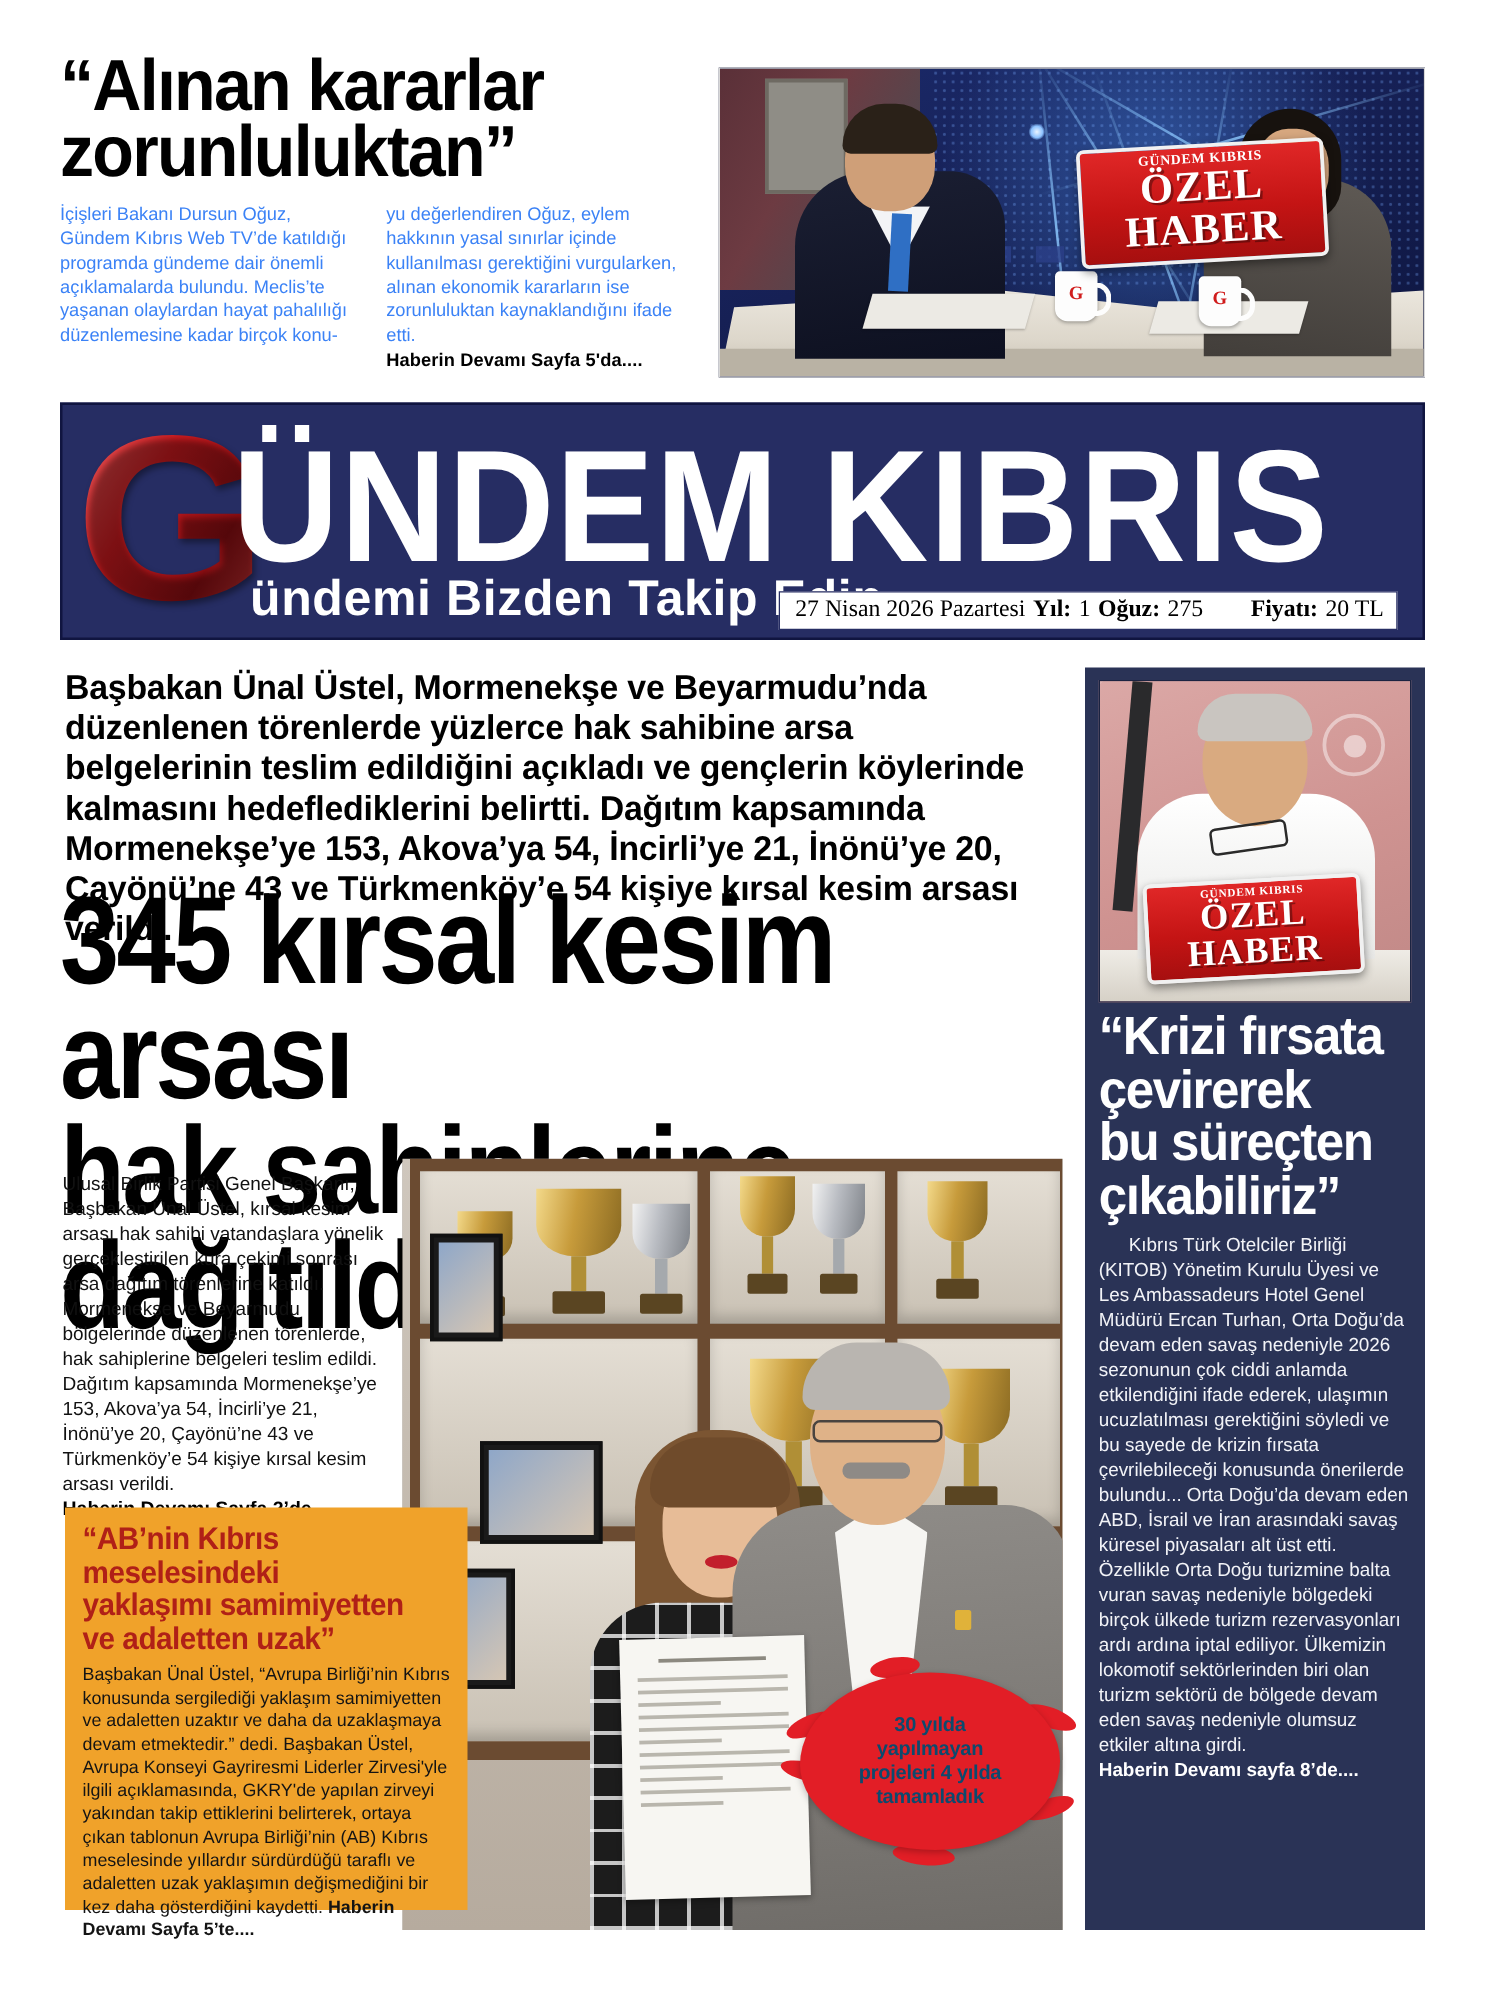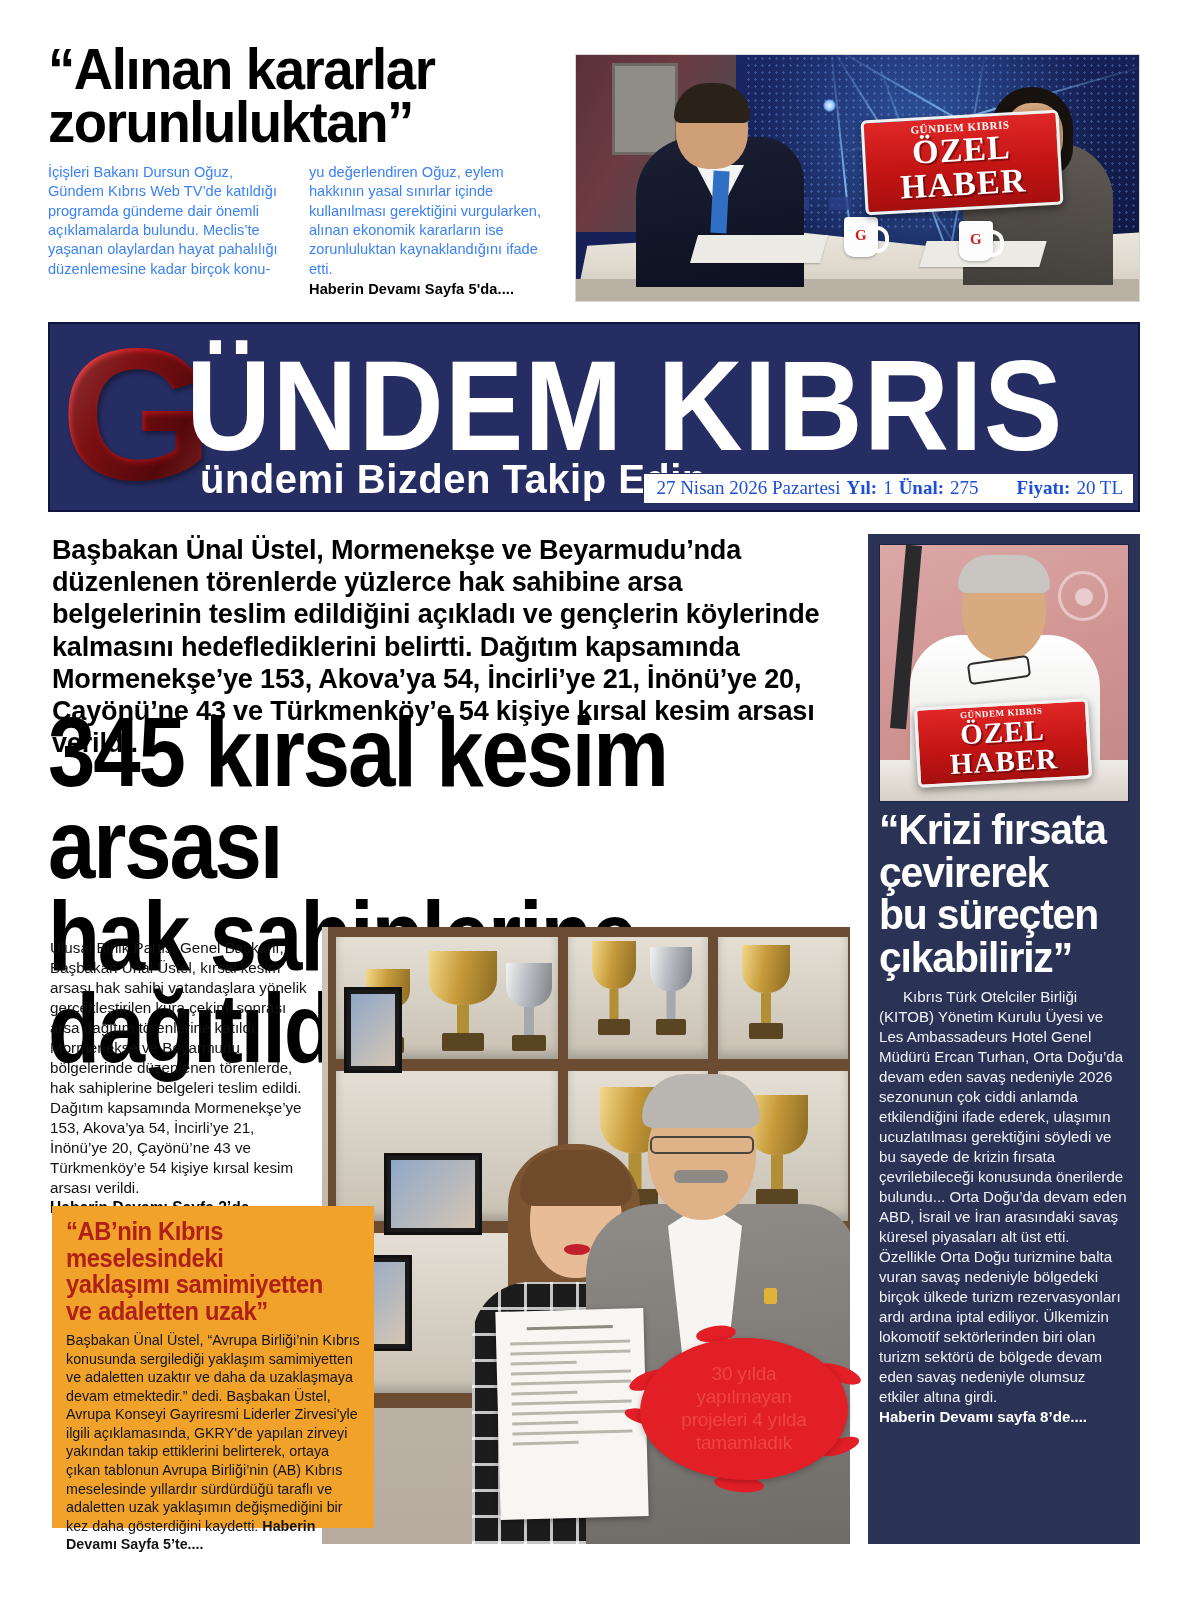--- a/index.html
+++ b/index.html
@@ -173,22 +173,22 @@
     transform: scaleY(1.08);
     transform-origin: left top;
   }
   .mast-slogan {
     position: absolute; left: 150px; bottom: 8px;
     color: #ffffff; font-weight: 700; font-size: 40px;
     letter-spacing: 0.5px;
     font-family: "Liberation Sans", sans-serif;
   }
   .mast-info {
-    position: absolute; right: 4px; bottom: 6px;
-    background: #ffffff; color: #1d4ed8;
+    position: absolute; right: 20px; bottom: 6px;
+    background: #ffffff; color: #000000;
     padding: 3px 10px 4px 12px;
     font-family: "Liberation Serif", serif;
     font-size: 19px;
     display: flex; align-items: baseline; gap: 6px;
     border: 1px solid #262d63;
   }
   .mast-info .b { font-weight: 700; }
   .mast-info .sp { display: inline-block; width: 26px; }
 
   
@@ -289,21 +289,21 @@
     background: #e21e26;
     border-radius: 50% 50% 48% 52% / 52% 50% 50% 48%;
     box-shadow: 0 2px 6px rgba(0,0,0,.25);
   }
   .red-burst .spike {
     position: absolute; background: #e21e26;
   }
   .red-burst .txt {
     position: absolute; inset: 0; display: flex; flex-direction: column;
     align-items: center; justify-content: center;
-    color: #ef4444; font-weight: 400; font-size: 19px; line-height: 1.2;
+    color: #0c4a6e; font-weight: 700; font-size: 16px; line-height: 1.2;
     text-align: center; white-space: pre-line; letter-spacing: -0.2px;
     padding: 0 8px;
   }
 
   
   .orange-box {
     position: absolute; left: 52px; top: 1206px; width: 322px; height: 322px;
     background: #f0a22a; padding: 12px 14px 10px;
   }
   .orange-box h3 {
@@ -434,21 +434,21 @@
   <div class="masthead">
     <div class="mast-g">G</div>
     <div class="mast-main">
       <span>ÜNDEM KIBRIS</span>
     </div>
     <div class="mast-slogan">ündemi Bizden Takip Edin</div>
     <div class="mast-info">
       <span>27 Nisan 2026 Pazartesi</span>
       <span class="b">Yıl:</span>
       <span>1</span>
-      <span class="b">Ünal:</span>
+      <span class="b">Oğuz:</span>
       <span>275</span>
       <span class="sp"></span>
       <span class="b">Fiyatı:</span>
       <span>20 TL</span>
     </div>
   </div>
 
   <div class="lead-deck">Başbakan Ünal Üstel, Mormenekşe ve Beyarmudu’nda düzenlenen törenlerde yüzlerce hak sahibine arsa belgelerinin teslim edildiğini açıkladı ve gençlerin köylerinde kalmasını hedeflediklerini belirtti. Dağıtım kapsamında Mormenekşe’ye 153, Akova’ya 54, İncirli’ye 21, İnönü’ye 20, Çayönü’ne 43 ve Türkmenköy’e 54 kişiye kırsal kesim arsası verildi.</div>
   <div class="main-headline">345 kırsal kesim arsası
 hak sahiplerine dağıtıldı</div>

